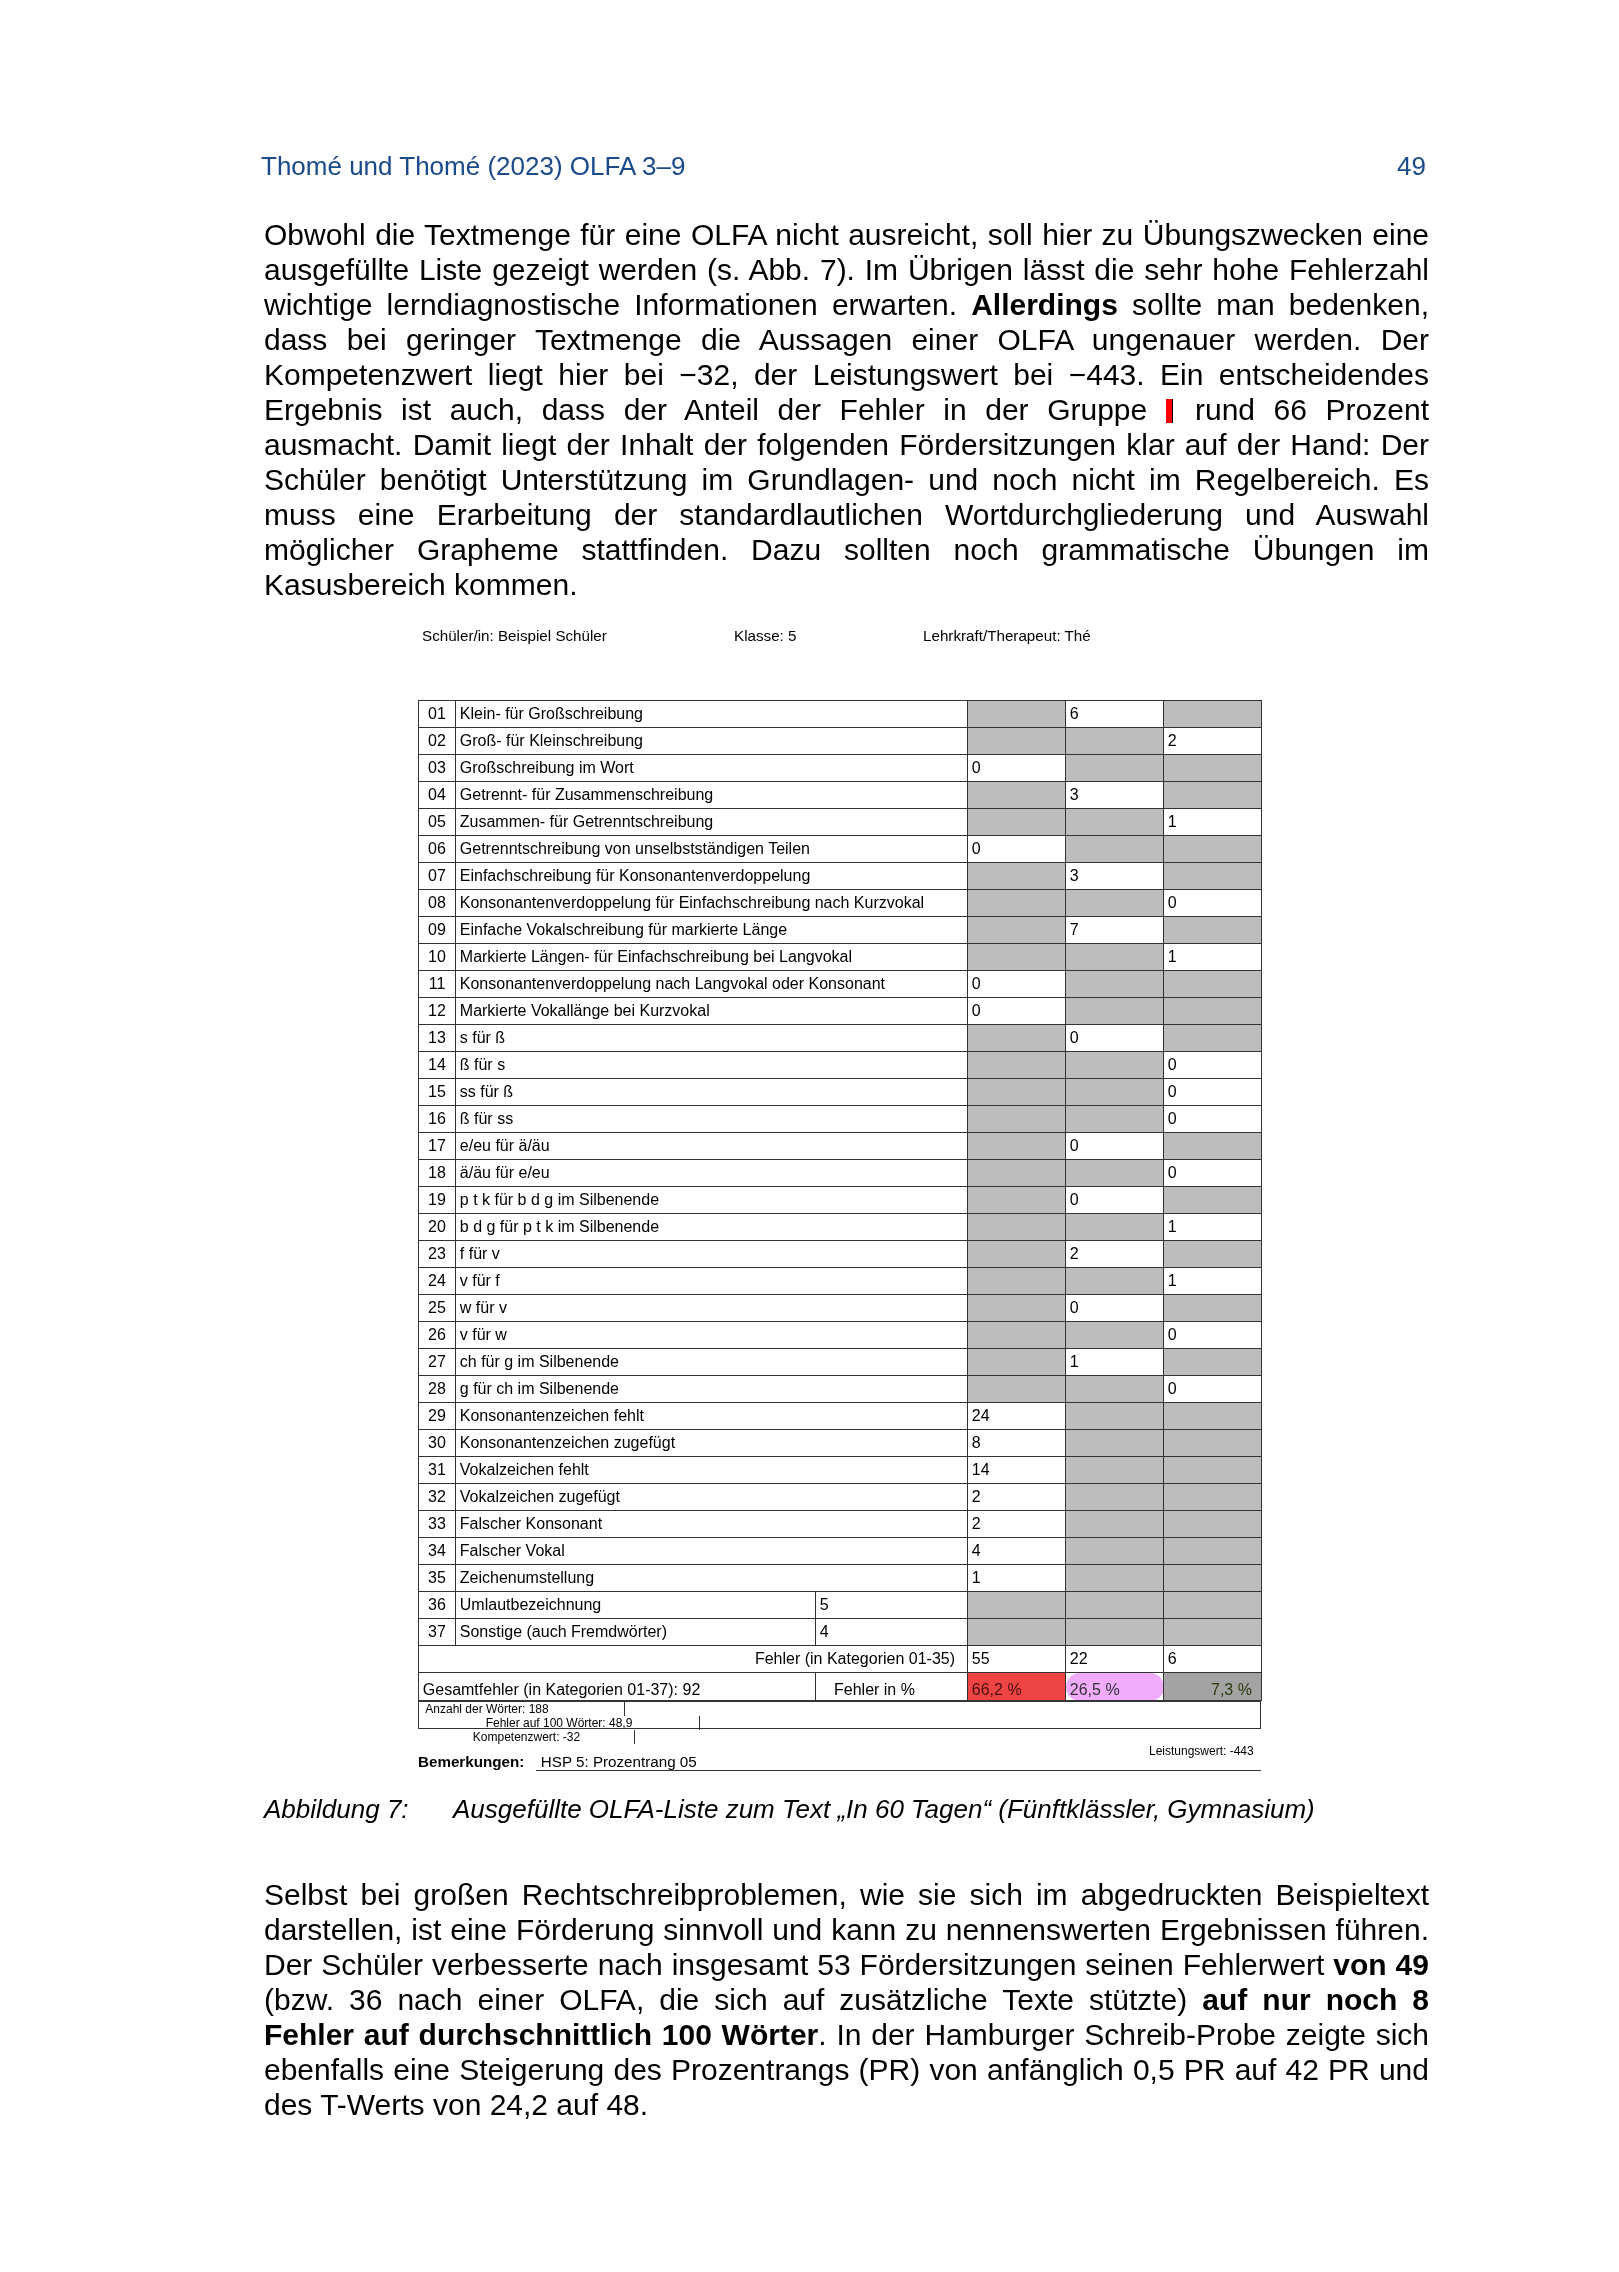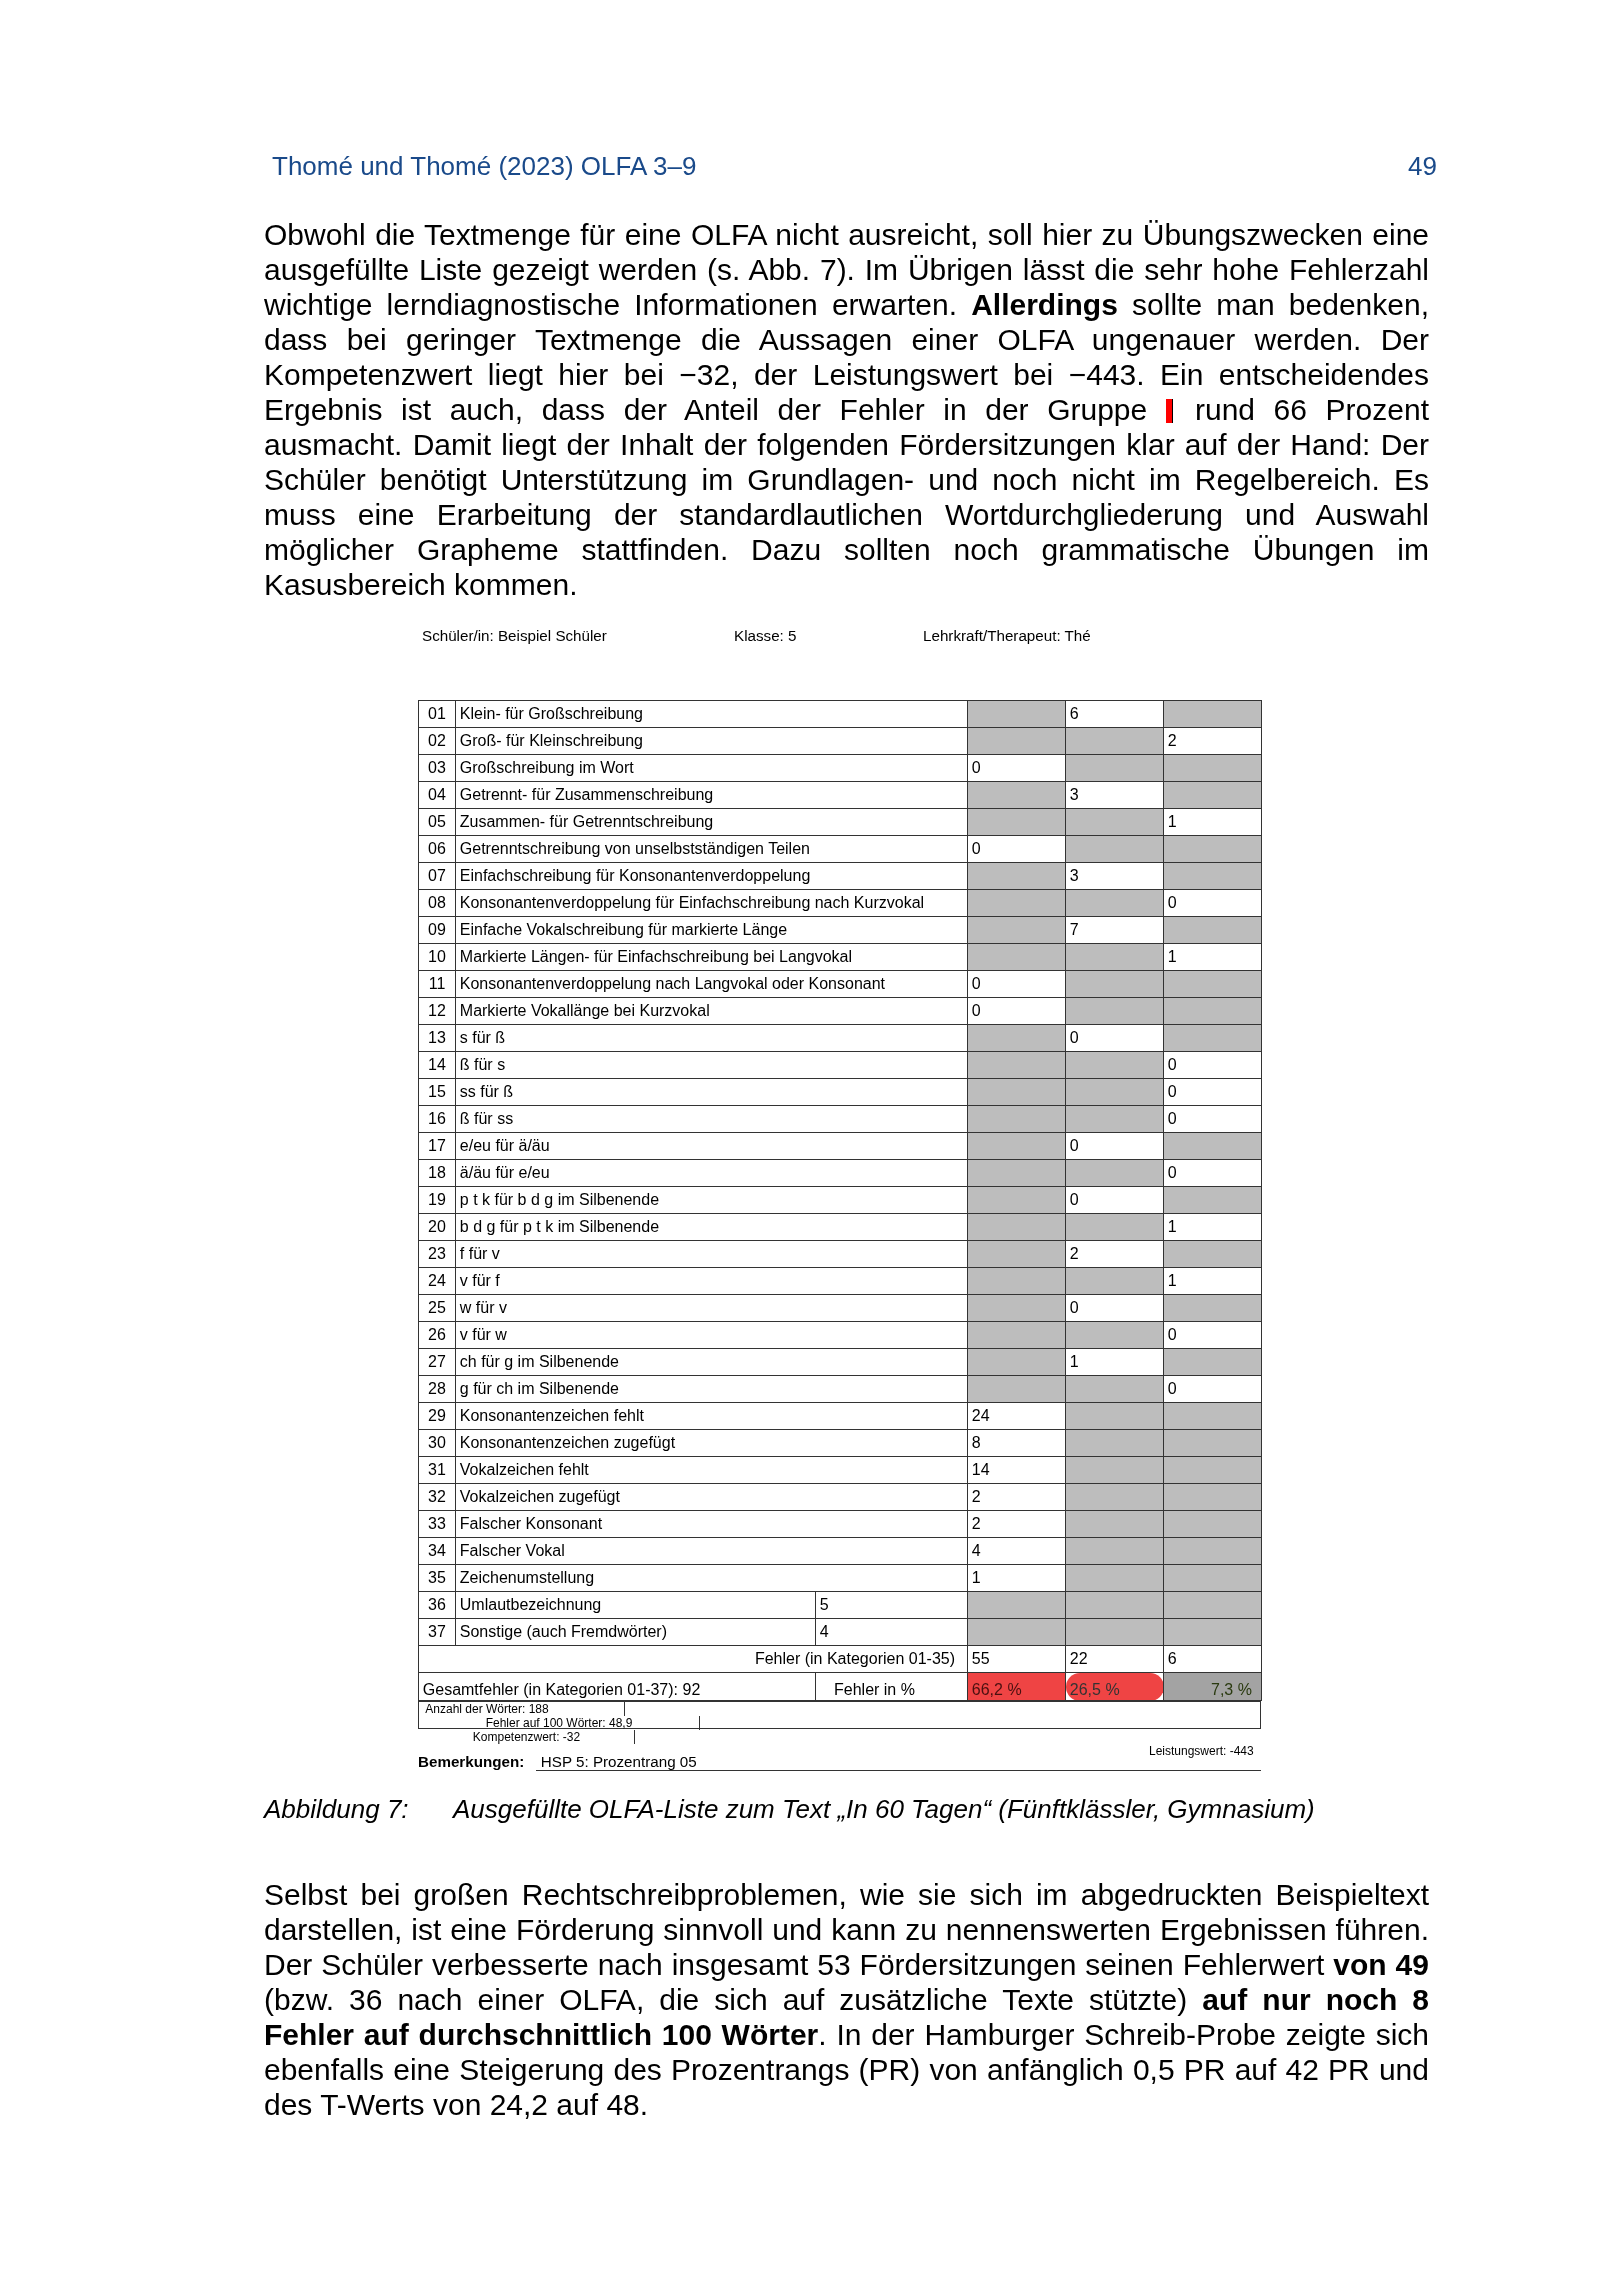--- a/index.html
+++ b/index.html
@@ -1,32 +1,32 @@
 <!DOCTYPE html>
 <html style="font-size:10.2px"><head>
 <meta charset="utf-8">
 <style>
   html, body { margin:0; padding:0; background:#ffffff; }
   body { width:1620px; height:2273px; position:relative; overflow:hidden; font-family:"Liberation Sans", sans-serif; color:#000; }
-  .running-head { position:absolute; left:272px; top:151px; width:1165px; font-size:26px; color:#1a4a8a; }
+  .running-head { position:absolute; left:261px; top:151px; width:1165px; font-size:26px; color:#1a4a8a; }
   .running-head .pg { position:absolute; right:0; top:0; }
   .para { position:absolute; left:264px; width:1165px; font-size:30px; line-height:35px; text-align:justify; hyphens:manual; }
   .para b { font-weight:bold; }
   .para .mark { background:#ff0000; color:#000; display:inline-block; width:5.7px; height:24px; vertical-align:-2.5px; border-right:1.9px solid #000; margin-right:3.8px; }
   #p1 { top:217px; }
   #p2 { top:1877px; }
 
   .form-head { position:absolute; top:627px; font-size:15.2px; }
   .olfa { position:absolute; left:418px; top:658px; width:843px; border-collapse:collapse; font-size:16px; table-layout:fixed;margin-top:42px; }
   .olfa td { border:1.3px solid #333; height:26px; padding:0 3.8px; white-space:nowrap; overflow:hidden; }
   .olfa td.num { text-align:center; padding:0; }
   .olfa td.g { background:#bdbdbd; }
   .olfa td.sumlabel { text-align:right; padding-right:12px; }
   .olfa td.red { background:#ef4444; color:#4a1010; }
-  .olfa td.yel { background:#ef4444; color:#333;border-radius:14px; }
+  .olfa td.yel { background:#f0abfc; color:#333;border-radius:14px; }
   .olfa td.grn { background:#a3a3a3; color:#2a3a10;padding-left:47px; }
   .olfa tr.pct td { vertical-align:bottom; padding-bottom:1.3px; }
 
   .bottom-row { position:absolute; left:418px; top:1701px; width:843px; height:28px; border:1.3px solid #333; box-sizing:border-box; display:flex; font-size:12px;flex-direction:column; }
   .bottom-row > div { display:flex; align-items:center; border-right:1.3px solid #333; box-sizing:border-box; padding:0 6.3px; white-space:nowrap; }
   .bottom-row > div:last-child { border-right:none; justify-content:flex-end; }
   .bottom-row .c1 { width:206px; }
   .bottom-row .c2 { width:281px; justify-content:center; }
   .bottom-row .c3 { width:216px; justify-content:center; }
   .bottom-row .c4 { flex:1; }

